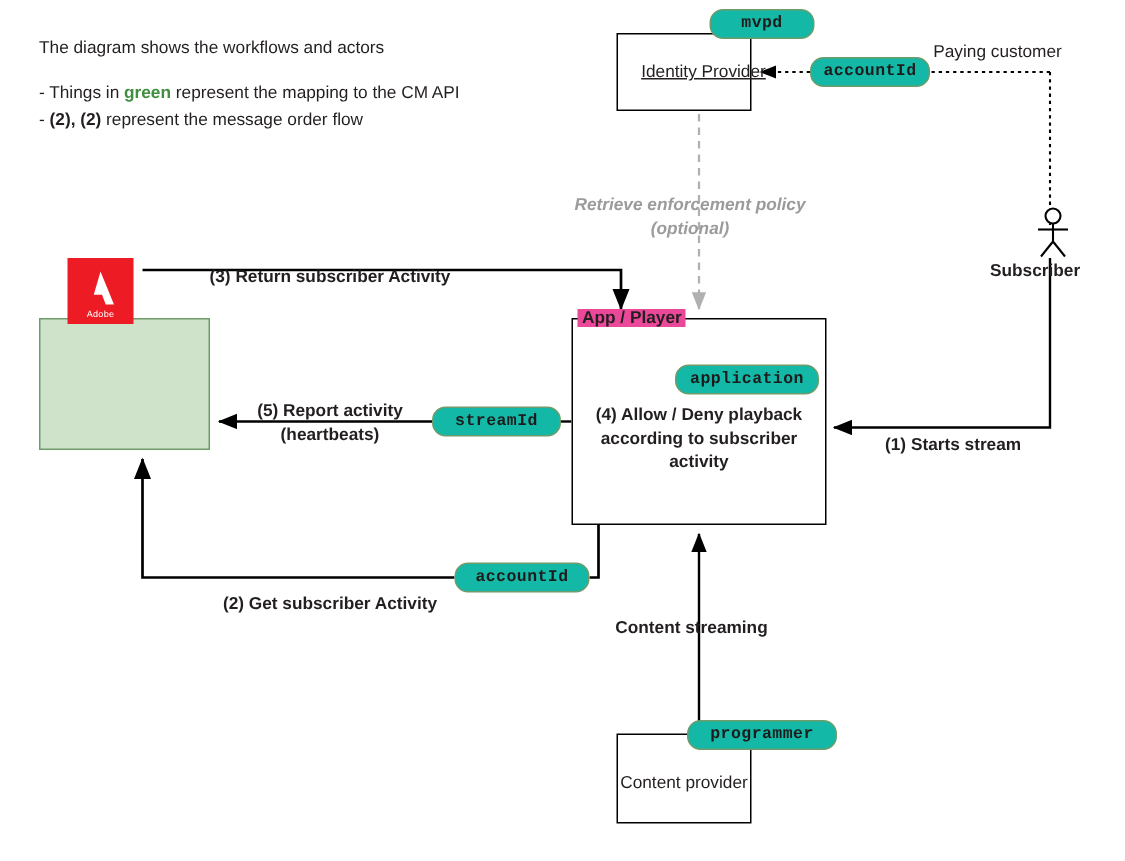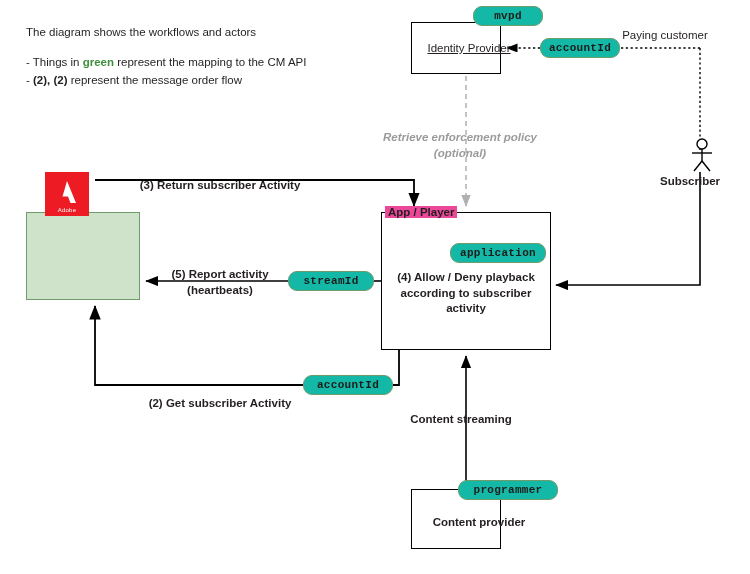--- a/index.html
+++ b/index.html
@@ -86,21 +86,21 @@
   #adobe-logo .a-mark {
     position: absolute; left: 0; top: 0; width: 44px; height: 44px;
   }
   #adobe-logo .a-word {
     position: relative; font-size: 6px; color: #ffffff; margin-bottom: 3px;
     font-family: "Liberation Sans", sans-serif; letter-spacing: .2px;
   }
 
   
   #cp-box { left: 411px; top: 489px; width: 90px; height: 60px; }
-  #cp-label { left: 426px; top: 515px; width: 106px; font-weight: bold; }
+  #cp-label { left: 403px; top: 515px; width: 106px; }
 
   
   .tag {
     position: absolute;
     box-sizing: border-box;
     background: #14b8a6;
     border: 1.4px solid #6f9c6a;
     border-radius: 9px;
     color: #1c1c1c;
     font-family: "Liberation Mono", monospace;
@@ -217,18 +217,19 @@
     <circle cx="14" cy="6" r="5" fill="#ffffff" stroke="#000" stroke-width="1.4"></circle>
     <line x1="14" y1="11" x2="14" y2="23" stroke="#000" stroke-width="1.4"></line>
     <line x1="4" y1="15" x2="24" y2="15" stroke="#000" stroke-width="1.4"></line>
     <line x1="14" y1="23" x2="6" y2="33" stroke="#000" stroke-width="1.4"></line>
     <line x1="14" y1="23" x2="22" y2="33" stroke="#000" stroke-width="1.4"></line>
   </svg>
 
   <div class="anno" id="anno-3">(3) Return subscriber Activity</div>
   <div class="anno" id="anno-5">(5) Report activity (heartbeats)</div>
   <div class="anno" id="anno-2">(2) Get subscriber Activity</div>
+  <div class="anno" id="anno-1">(1) Starts stream</div>
   <div class="anno normal" id="anno-paying">Paying customer</div>
   <div class="anno" id="anno-subscriber">Subscriber</div>
   <div class="anno" id="anno-content">Content streaming</div>
   <div class="anno" id="anno-retrieve">Retrieve enforcement policy (optional)</div>
 
 </div>
 
 </body></html>

